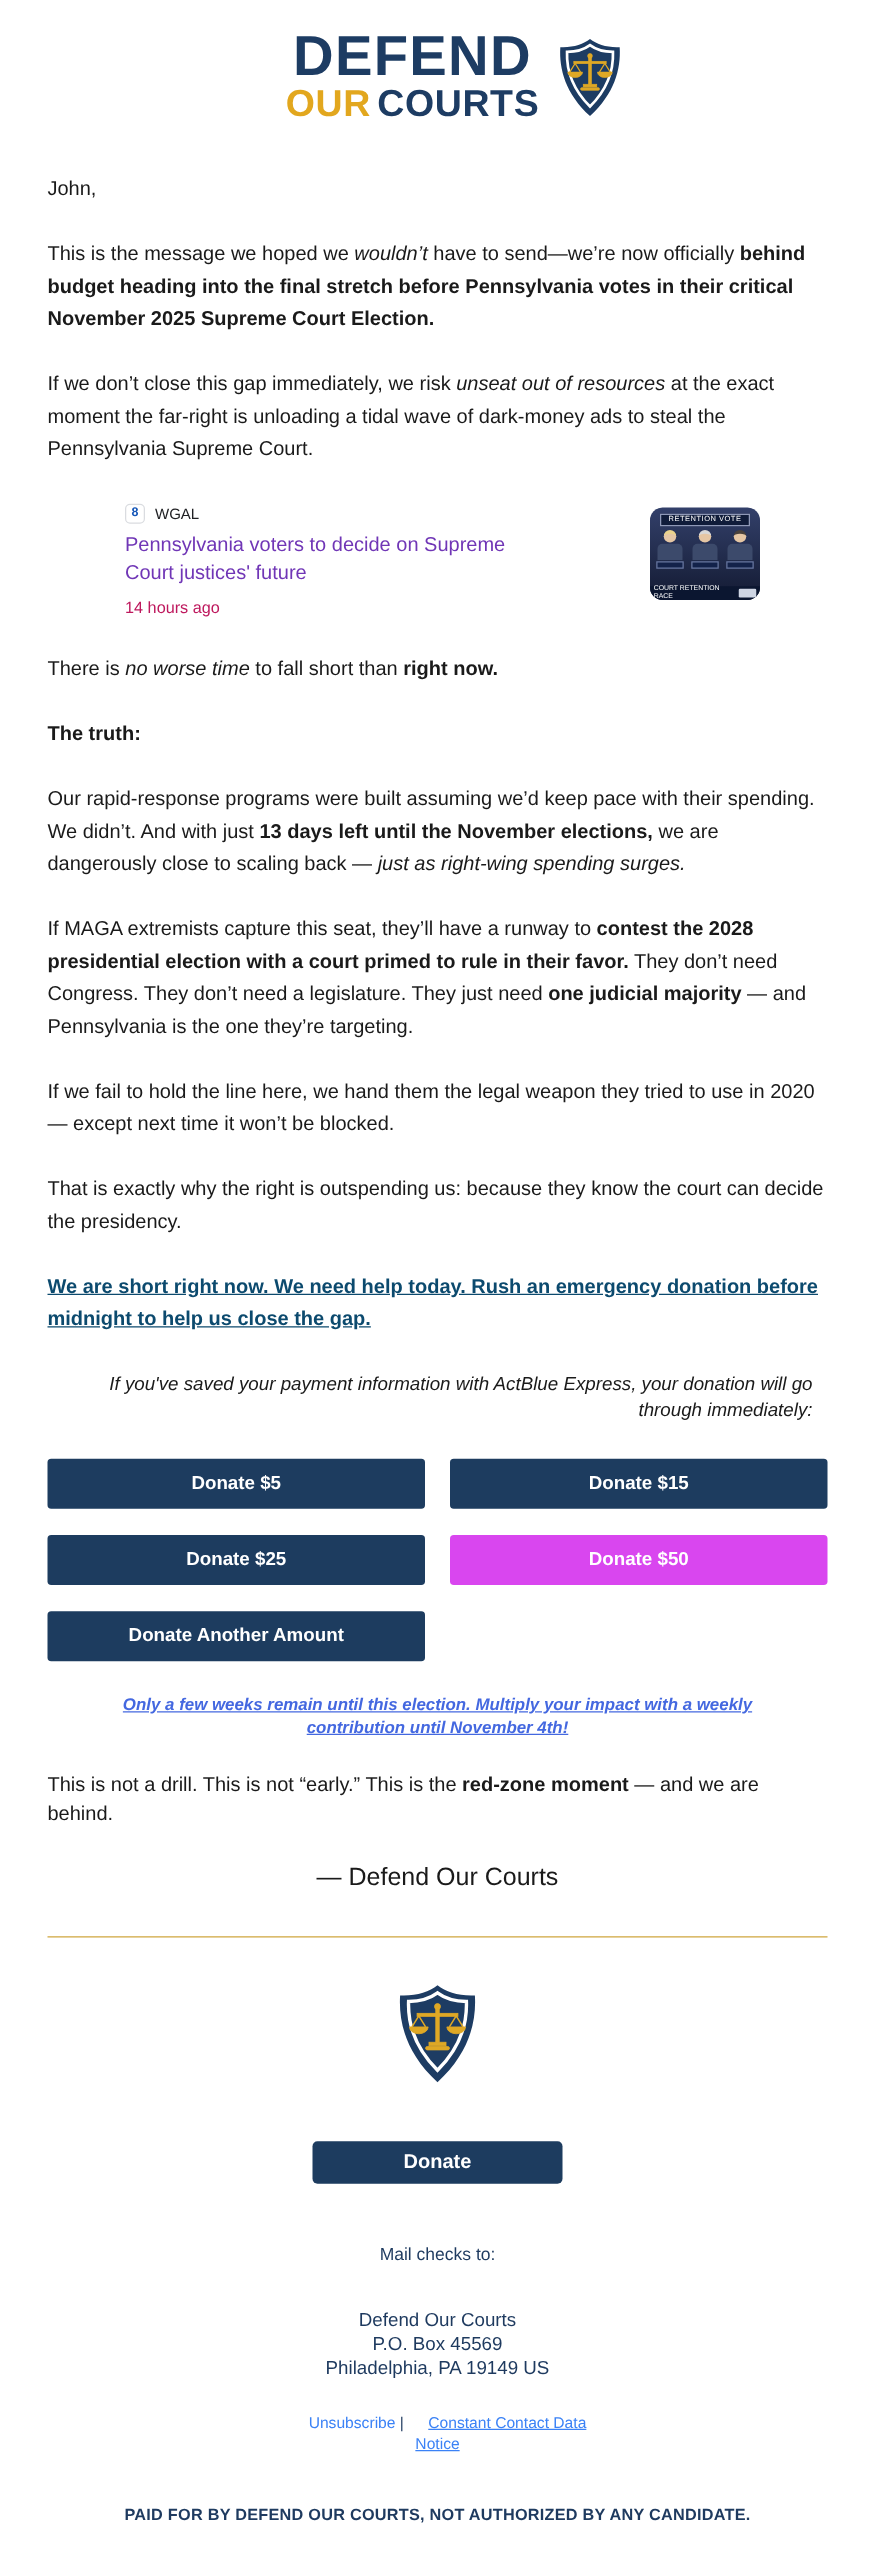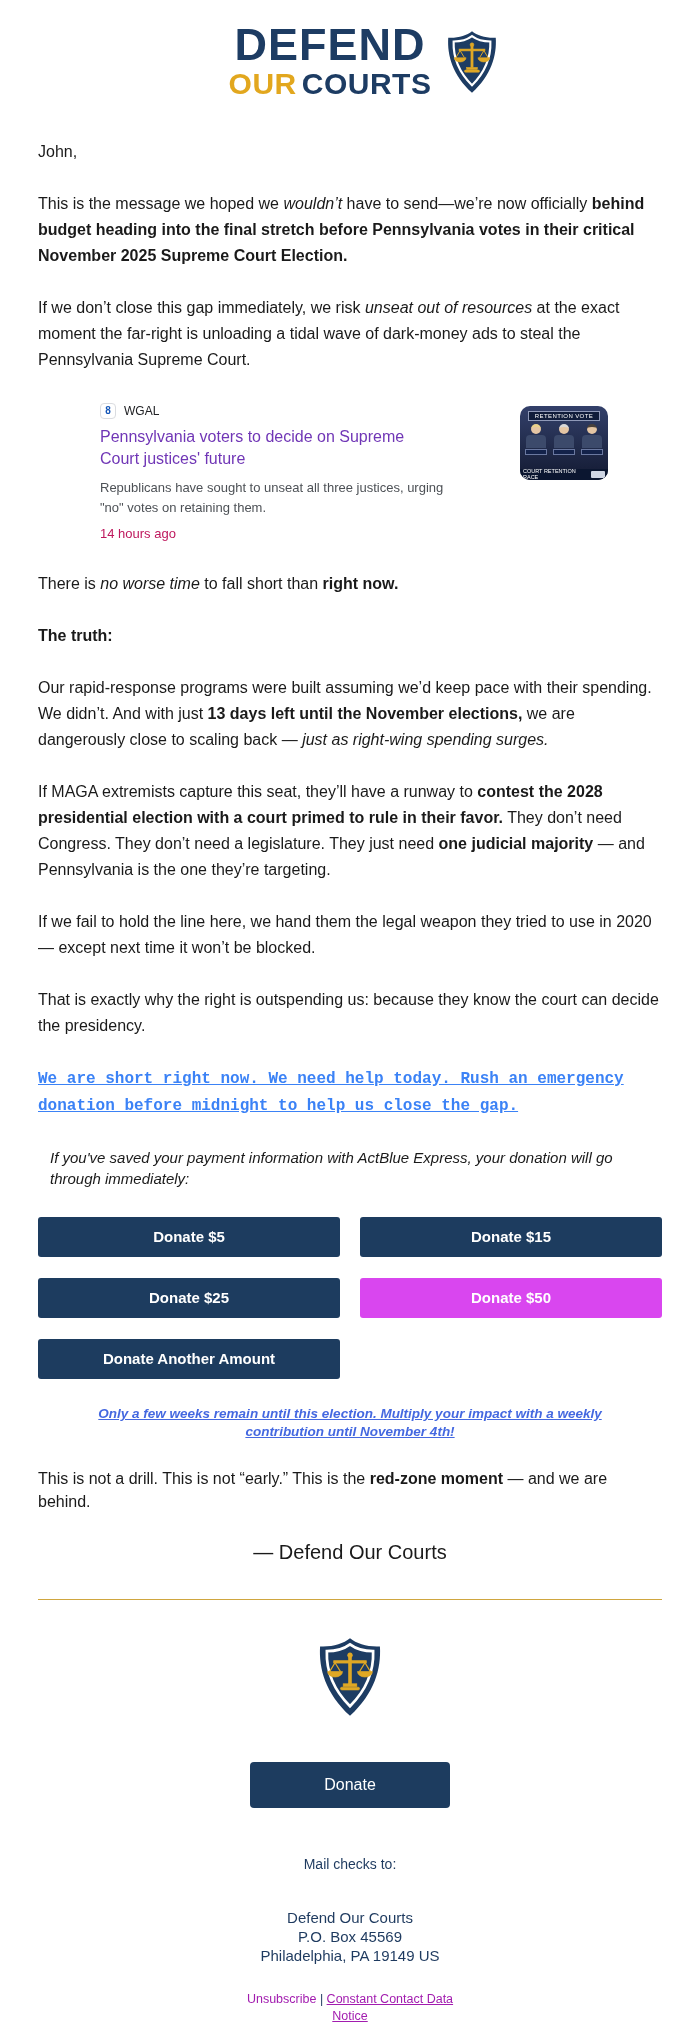--- a/index.html
+++ b/index.html
@@ -36,44 +36,44 @@
   .h-blonde{border-top:3px solid #ead28c;}
   .h-gray{border-top:3px solid #d8d8d8;}
   .h-dark{border-top:3px solid #4a423c;}
   .torso{display:block;width:20px;height:13px;border-radius:4px 4px 0 0;background:#3c4a6b;margin:1px auto 0;}
   .chyron{display:block;width:22px;height:6px;background:#13224a;border:1px solid #6a78a0;margin:1px auto 0;box-sizing:border-box;}
   .thumb-bottom{position:absolute;bottom:0;left:0;right:0;height:11px;background:#0b1630;color:#fff;font-size:5.5px;display:flex;align-items:center;justify-content:space-between;padding:0 3px;}
   .thumb-badge{width:14px;height:7px;background:#cfd6e4;border-radius:1px;}
 
   
   .link-strong{font-size:16px;line-height:26px;margin:26px 0;}
-  .link-strong a{color:#3b82f6;font-weight:700;text-decoration:underline;font-family:Liberation Mono, monospace;}
-  .express{font-style:italic;text-align:left;font-size:15px;line-height:21px;margin:28px 12px;}
+  .link-strong a{color:#0c4a6e;font-weight:700;text-decoration:underline;}
+  .express{font-style:italic;text-align:right;font-size:15px;line-height:21px;margin:28px 12px;}
 
   
   .btn-grid{display:grid;grid-template-columns:1fr 1fr;gap:21px 20px;margin:24px 0;}
   .btn{display:flex;align-items:center;justify-content:center;height:40px;background:#1d3c5f;color:#fff;font-weight:700;font-size:15px;border-radius:3px;text-decoration:none;}
   .btn.gold{background:#d946ef;}
 
   .weekly{text-align:center;font-size:13.5px;line-height:18px;margin:26px 24px;}
   .weekly a{color:#4468e0;font-weight:700;font-style:italic;text-decoration:underline;}
 
   .final-para{font-size:16px;line-height:23px;margin:26px 0;}
   .signature{font-size:20px;line-height:26px;margin:26px 0 0;text-align:center;}
 
   .gold-divider{border:none;border-top:1px solid #cfa63f;margin:34px 0 0;}
 
   
   .footer{text-align:center;color:#1e3a5f;}
   .footer-shield{margin-top:36px;}
-  .footer-donate{display:inline-flex;width:200px;height:46px;background:#1d3c5f;color:#fff;font-weight:400;font-size:16px;border-radius:4px;align-items:center;justify-content:center;margin-top:40px;text-decoration:none;}
+  .footer-donate{display:inline-flex;width:200px;height:34px;background:#1d3c5f;color:#fff;font-weight:700;font-size:16px;border-radius:4px;align-items:center;justify-content:center;margin-top:40px;text-decoration:none;}
   .mail-checks{font-size:14px;margin-top:48px;}
   .address{font-size:15px;line-height:19px;margin-top:36px;}
   .unsub{font-size:12.5px;line-height:17px;margin:26px auto 0;max-width:240px;}
-  .unsub a{color:#a21caf;}
+  .unsub a{color:#3b82f6;margin-left:16px;}
   .unsub .no-underline{text-decoration:none;}
   .disclaimer{font-size:13px;font-weight:700;letter-spacing:0.2px;margin:40px 0 0;padding-bottom:14px;}
 </style>
 </head>
 <body>
 
 <div class="page">
 
   <header class="brand">
     <div class="logo-text">
@@ -105,21 +105,20 @@
     <p class="copy"><span>This is the message we hoped we </span><span class="i">wouldn’t</span><span> have to send—we’re now officially </span><span class="b">behind budget heading into the final stretch before Pennsylvania votes in their critical November 2025 Supreme Court Election.</span></p>
     <p class="copy"><span>If we don’t close this gap immediately, we risk </span><span class="i">unseat out of resources</span><span> at the exact moment the far-right is unloading a tidal wave of dark-money ads to steal the Pennsylvania Supreme Court.</span></p>
 
     <div class="news-card">
       <div class="news-text">
         <div class="news-source">
           <span class="favicon">8</span>
           <span>WGAL</span>
         </div>
         <a class="news-headline">Pennsylvania voters to decide on Supreme Court justices' future</a>
-        <div class="news-desc">Republicans have sought to unseat all three justices, urging "no" votes on retaining them.</div>
         <div class="news-time">14 hours ago</div>
       </div>
       <div class="thumb">
         <div class="thumb-top">RETENTION VOTE</div>
         <div class="thumb-people">
           <span class="person">
               <i class="head h-blonde"></i>
               <i class="torso"></i>
               <b class="chyron"></b>
             </span>

